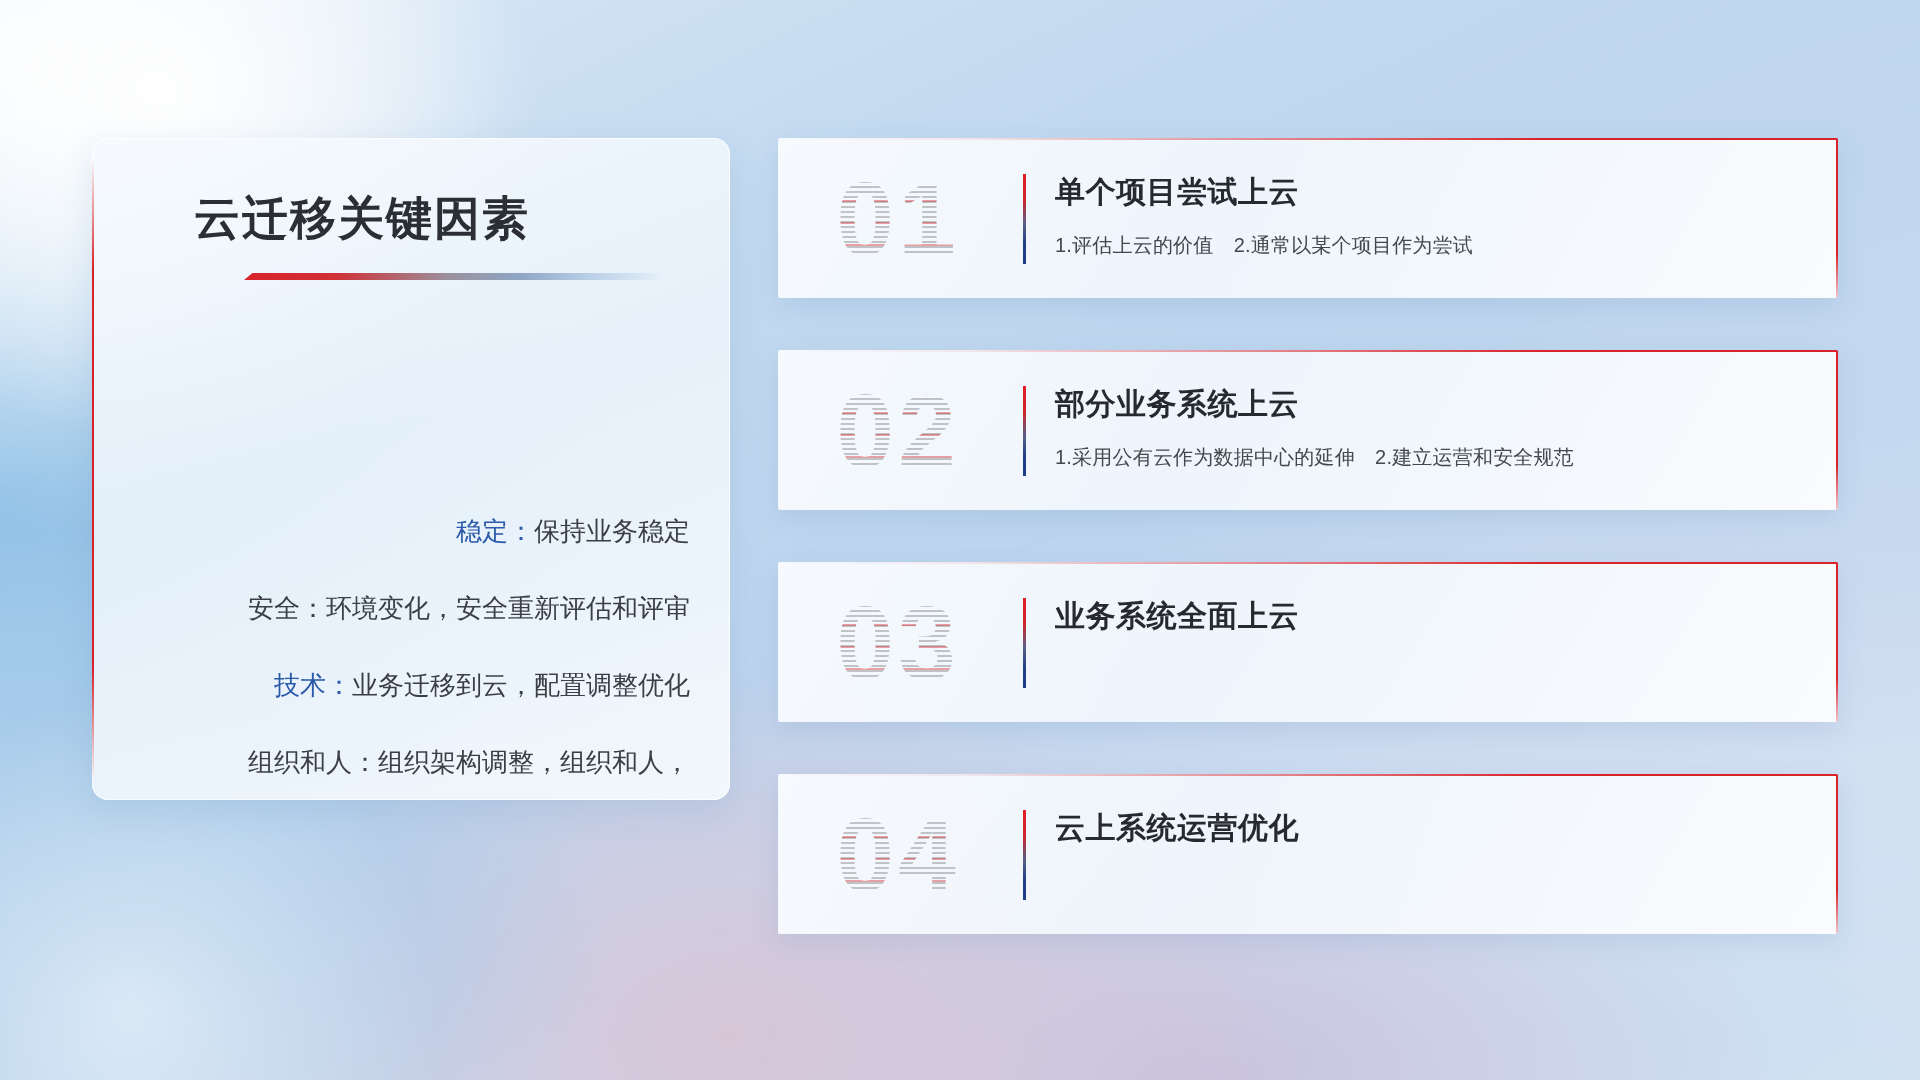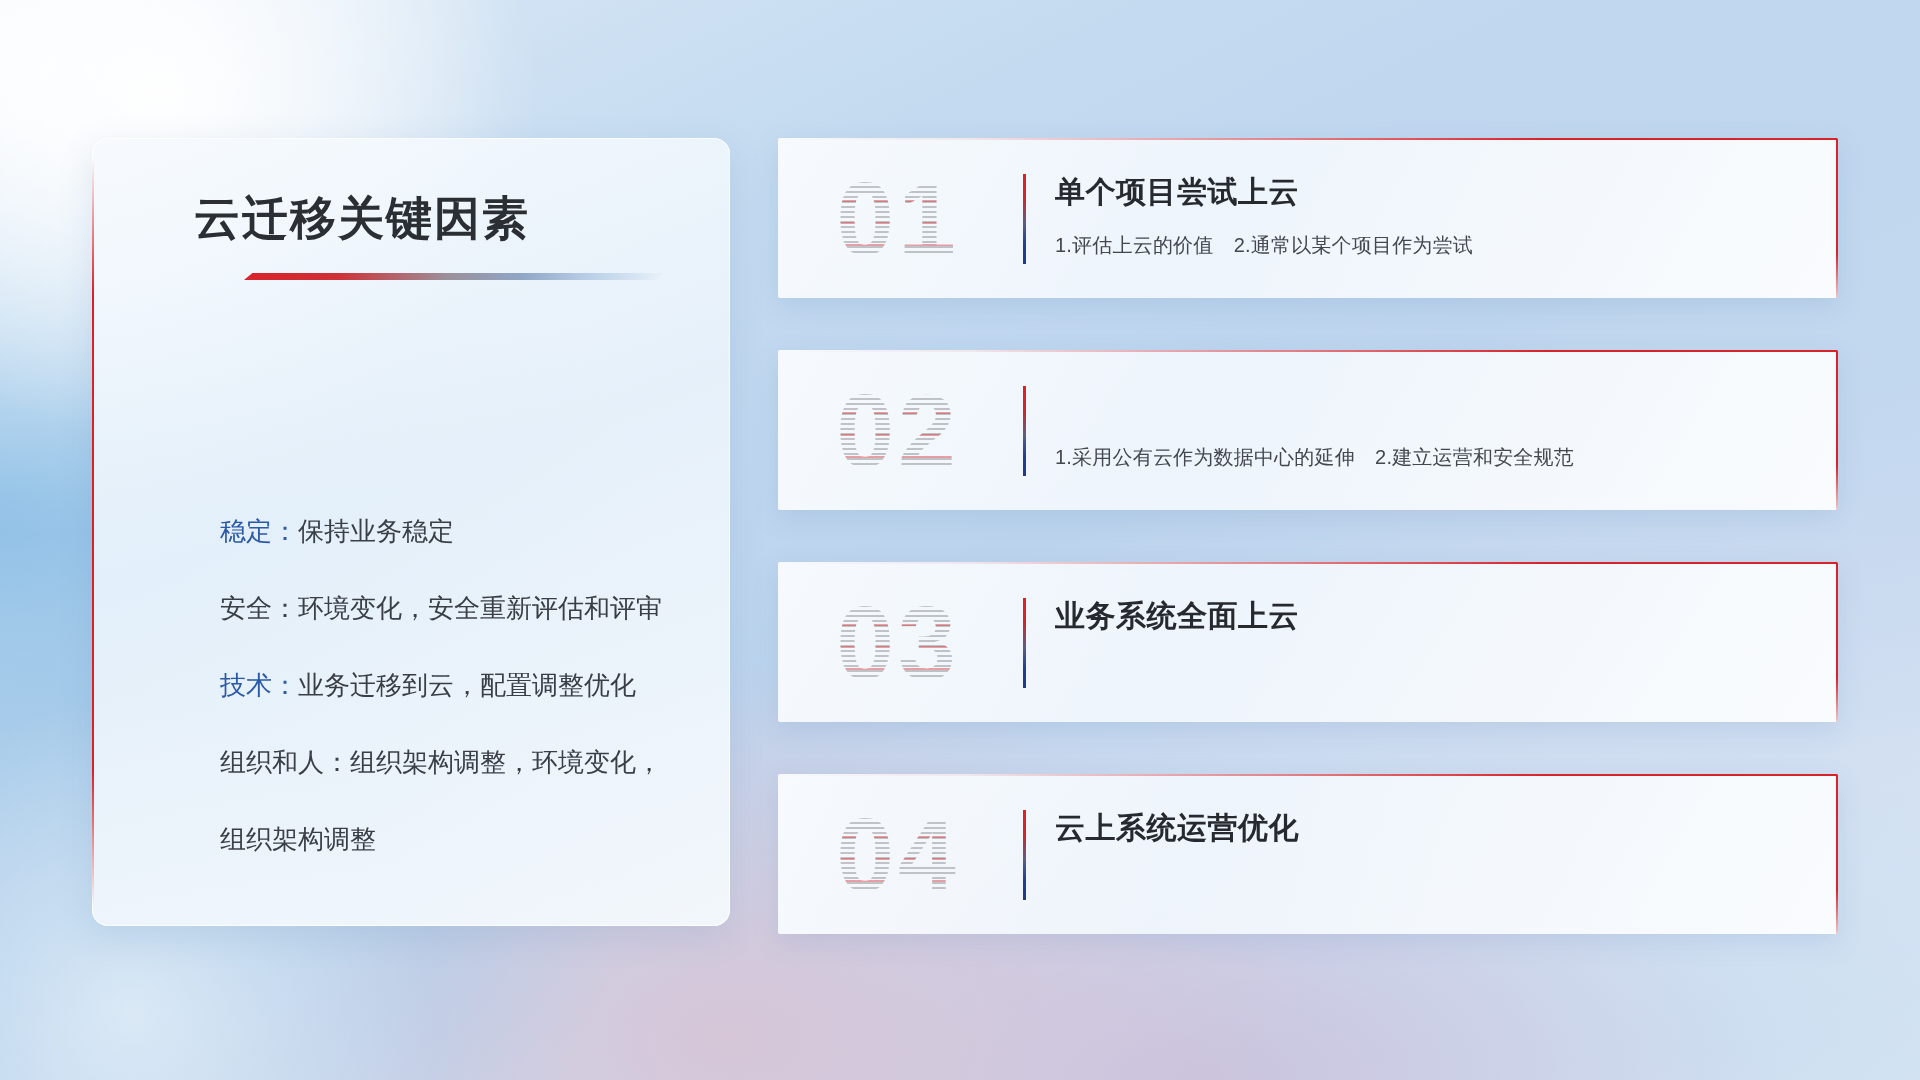--- a/index.html
+++ b/index.html
@@ -27,25 +27,26 @@
     position:absolute; left:-220px; top:-260px; width:760px; height:700px;
     background:radial-gradient(closest-side, rgba(255,255,255,0.95), rgba(255,255,255,0));
   }
   .bg-glow-bl {
     position:absolute; left:-180px; bottom:-240px; width:620px; height:620px;
     background:radial-gradient(closest-side, rgba(255,255,255,0.55), rgba(255,255,255,0));
   }
 
   
   .left-panel {
-    position:absolute; left:92px; top:138px; width:638px; height:788px;
+    position:absolute; left:92px; top:138px; width:638px; height:662px;
     border-radius:16px;
     background:linear-gradient(160deg, rgba(246,250,254,0.94) 0%, rgba(234,243,251,0.90) 45%, rgba(244,249,253,0.95) 100%);
     box-shadow:0 10px 34px rgba(90,130,175,0.16), inset 0 0 0 1px rgba(255,255,255,0.75);
     overflow:hidden;
+    text-align:right;
   }
   .left-panel::before {
     content:""; position:absolute; left:0; top:20px; bottom:20px; width:2px;
     background:linear-gradient(180deg, rgba(217,34,40,0) 0%, #d92228 18%, #d92228 82%, rgba(217,34,40,0) 100%);
   }
   .panel-title {
     position:absolute; left:102px; top:50px;
     font-size:46px; font-weight:700; letter-spacing:2px; color:#2b2f33;
     white-space:nowrap;
   }
@@ -140,21 +141,21 @@
     <p class="factor">
       <span class="key">稳定：</span><span>保持业务稳定</span>
     </p>
     <p class="factor">
       <span class="key plain">安全：</span><span>环境变化，安全重新评估和评审</span>
     </p>
     <p class="factor">
       <span class="key">技术：</span><span>业务迁移到云，配置调整优化</span>
     </p>
     <p class="factor">
-      <span class="key plain">组织和人：</span><span>组织架构调整，环境变化，</span>
+      <span class="key plain">组织和人：</span><span>组织架构调整，组织和人，</span>
     </p>
     <p class="factor">
       <span class="key plain"></span><span>组织架构调整</span>
     </p>
   </div>
 </section>
 
 <section class="cards">
 
   <article class="card">
@@ -162,20 +163,21 @@
     <div class="card-num-tint">01</div>
     <div class="card-divider"></div>
     <h2 class="card-title">单个项目尝试上云</h2>
     <p class="card-sub">1.评估上云的价值　2.通常以某个项目作为尝试</p>
   </article>
 
   <article class="card">
     <div class="card-num">02</div>
     <div class="card-num-tint">02</div>
     <div class="card-divider"></div>
+    <h2 class="card-title">部分业务系统上云</h2>
     <p class="card-sub">1.采用公有云作为数据中心的延伸　2.建立运营和安全规范</p>
   </article>
 
   <article class="card">
     <div class="card-num">03</div>
     <div class="card-num-tint">03</div>
     <div class="card-divider"></div>
     <h2 class="card-title">业务系统全面上云</h2>
   </article>
 

